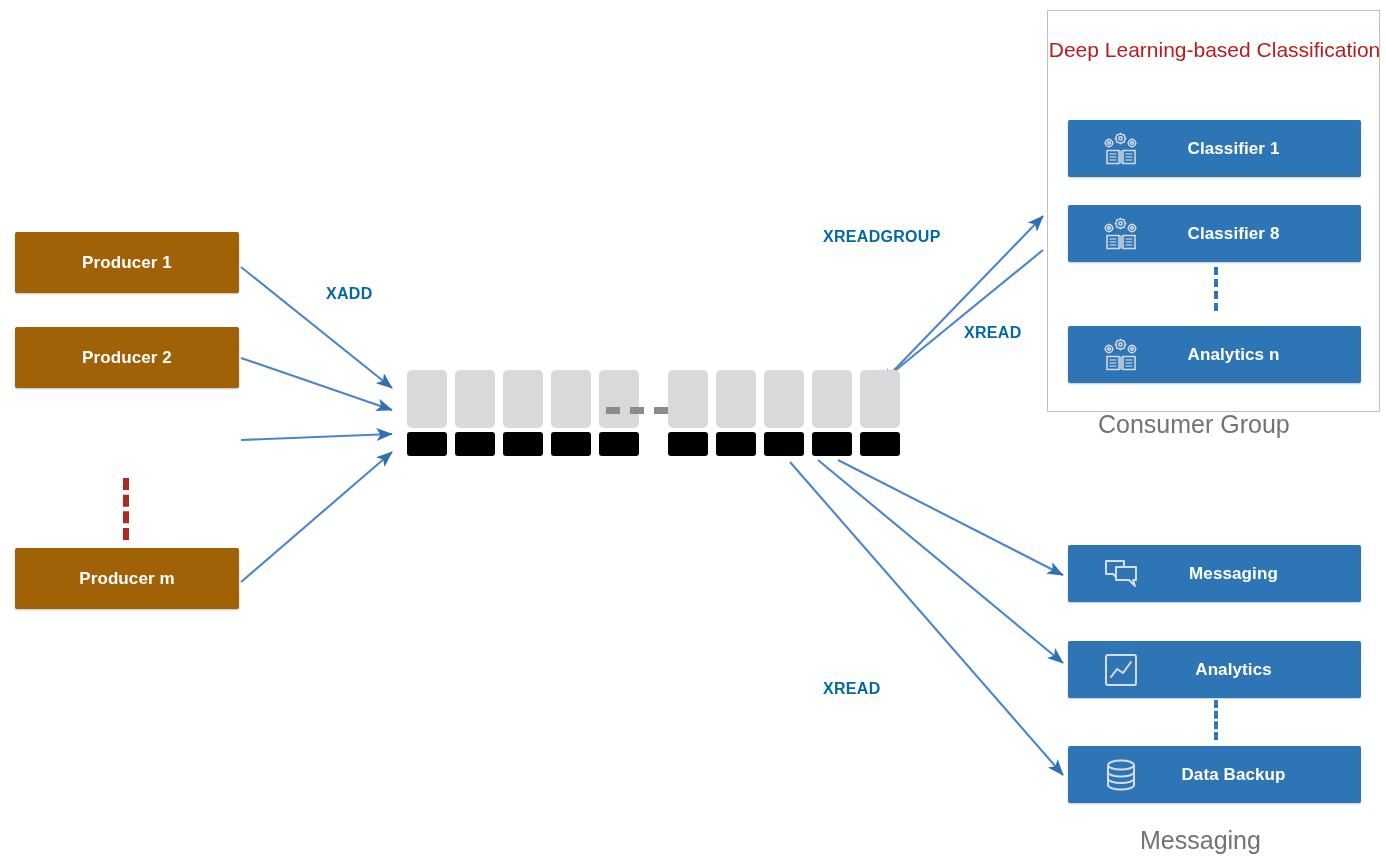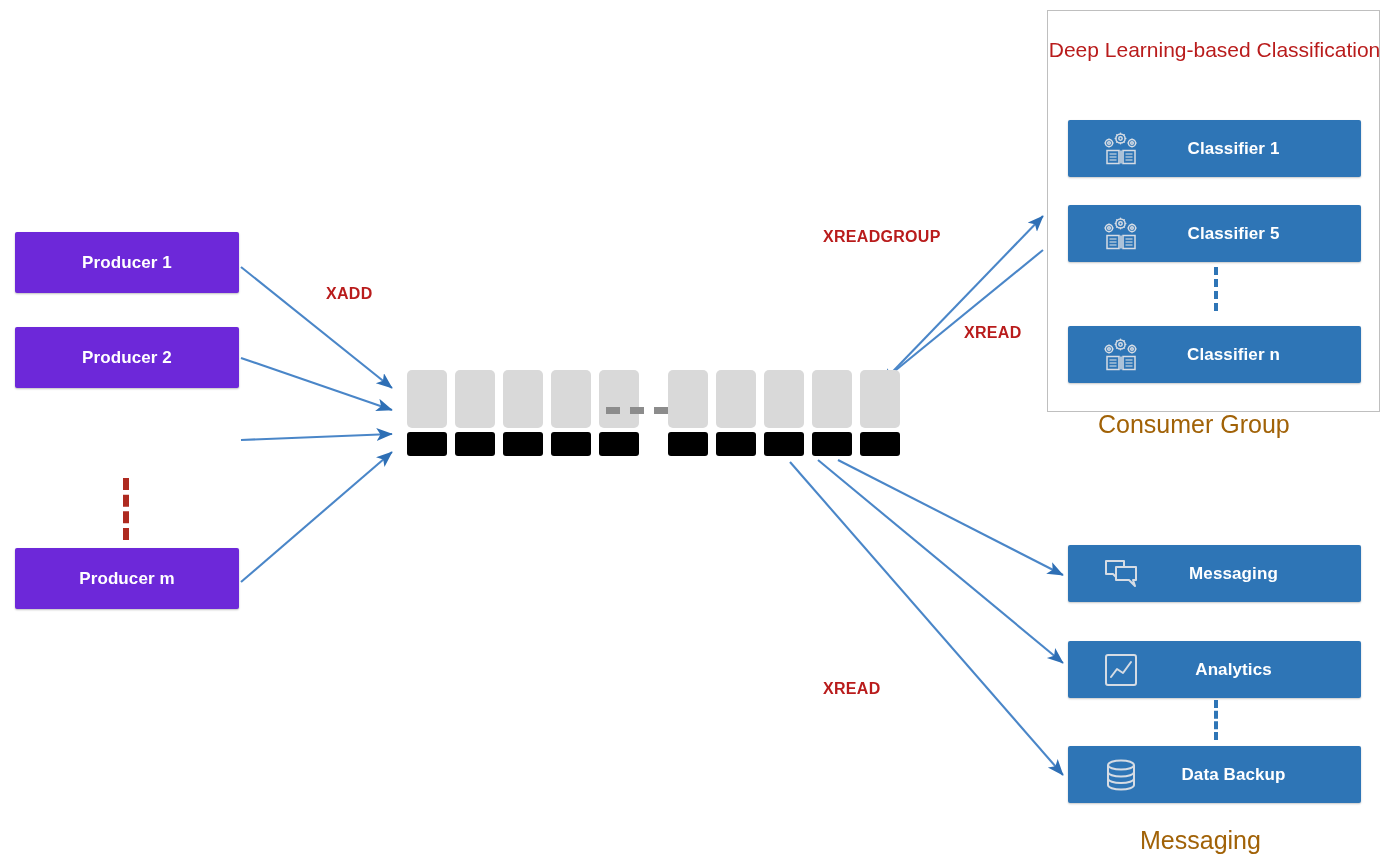--- a/index.html
+++ b/index.html
@@ -24,21 +24,21 @@
     height: 866px;
     pointer-events: none;
   }
 
   
   .producer-box {
     position: absolute;
     left: 15px;
     width: 224px;
     height: 61px;
-    background: #6d28d9;
+    background: #a16207;
     border-radius: 2px;
     display: flex;
     align-items: center;
     justify-content: center;
     box-shadow: 0 1px 2px rgba(0,0,0,0.25);
   }
   .producer-label {
     color: #ffffff;
     font-size: 17px;
     font-weight: bold;
@@ -75,21 +75,21 @@
     width: 62px;
     height: 0;
     border-top: 7px dashed #8C8C8C;
   }
 
   
   .cmd-label {
     position: absolute;
     font-size: 16px;
     font-weight: bold;
-    color: #b91c1c;
+    color: #0369a1;
     letter-spacing: 0.3px;
     white-space: nowrap;
   }
 
   
   #consumer-group-panel {
     position: absolute;
     left: 1047px;
     top: 10px;
     width: 333px;
@@ -104,21 +104,21 @@
     top: 24px;
     width: 333px;
     text-align: center;
     font-size: 21px;
     color: #b91c1c;
     line-height: 30px;
   }
   .group-caption {
     position: absolute;
     font-size: 25px;
-    color: #a16207;
+    color: #737373;
     white-space: nowrap;
   }
 
   
   .svc-box {
     position: absolute;
     width: 293px;
     height: 57px;
     background: #2E75B6;
     border-radius: 2px;
@@ -308,21 +308,21 @@
         <g stroke-width="1.1">
           <line x1="7.5" y1="22" x2="14.5" y2="22"></line>
             <line x1="7.5" y1="25" x2="14.5" y2="25"></line>
             <line x1="7.5" y1="28" x2="14.5" y2="28"></line>
           <line x1="23.5" y1="22" x2="30.5" y2="22"></line>
             <line x1="23.5" y1="25" x2="30.5" y2="25"></line>
             <line x1="23.5" y1="28" x2="30.5" y2="28"></line>
         </g>
       </svg>
     </span>
-    <span class="svc-label">Classifier 5</span>
+    <span class="svc-label">Classifier 8</span>
   </div>
 
   <div class="vert-dots-blue" style="left:1214px; top:267px"></div>
 
   <div class="svc-box" style="left:1068px; top:326px">
     <span class="svc-icon">
       <svg width="38" height="34" viewBox="0 0 38 34" fill="none" stroke="#D6DCE4" stroke-width="1.5">
         <circle cx="18.5" cy="6.5" r="4.6"></circle>
           <circle cx="18.5" cy="6.5" r="1.7"></circle>
         <g stroke-width="1.2">
@@ -356,21 +356,21 @@
         <g stroke-width="1.1">
           <line x1="7.5" y1="22" x2="14.5" y2="22"></line>
             <line x1="7.5" y1="25" x2="14.5" y2="25"></line>
             <line x1="7.5" y1="28" x2="14.5" y2="28"></line>
           <line x1="23.5" y1="22" x2="30.5" y2="22"></line>
             <line x1="23.5" y1="25" x2="30.5" y2="25"></line>
             <line x1="23.5" y1="28" x2="30.5" y2="28"></line>
         </g>
       </svg>
     </span>
-    <span class="svc-label">Classifier n</span>
+    <span class="svc-label">Analytics n</span>
   </div>
 
   <div class="group-caption" style="left:1098px; top:410px">Consumer Group</div>
 
   <div class="svc-box" style="left:1068px; top:641px">
     <span class="svc-icon">
       <svg width="34" height="34" viewBox="0 0 34 34" fill="none" stroke="#D6DCE4" stroke-width="2">
         <rect x="2" y="2" width="30" height="30" rx="2"></rect>
         <polyline points="7,24 13,16 19,20 27,9" stroke-linejoin="round" stroke-linecap="round"></polyline>
       </svg>

